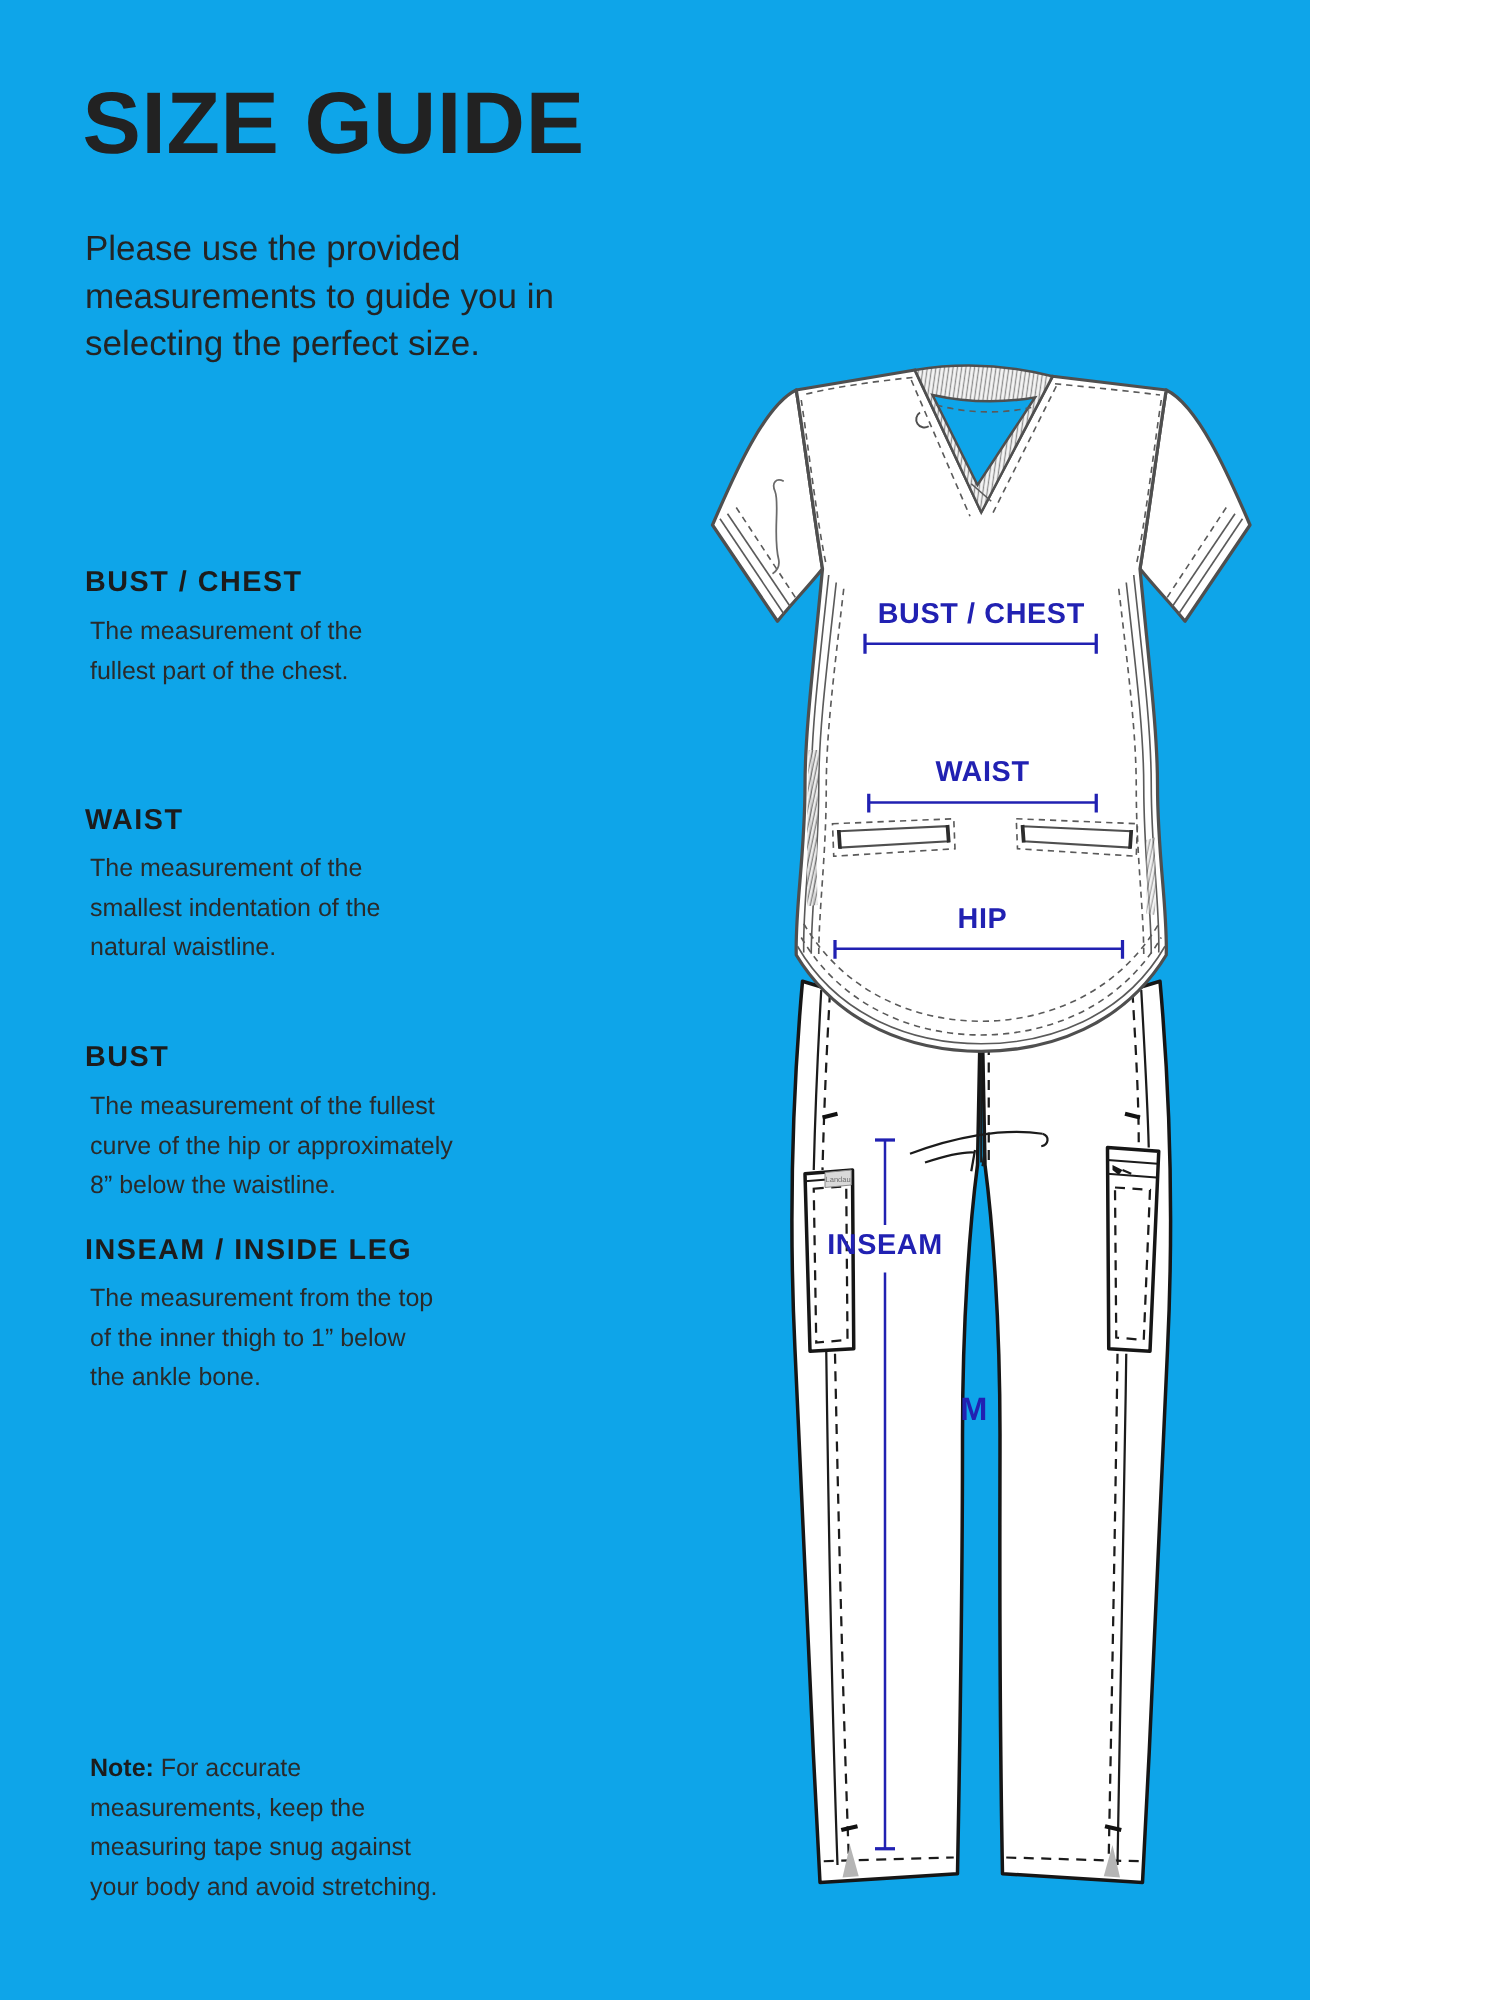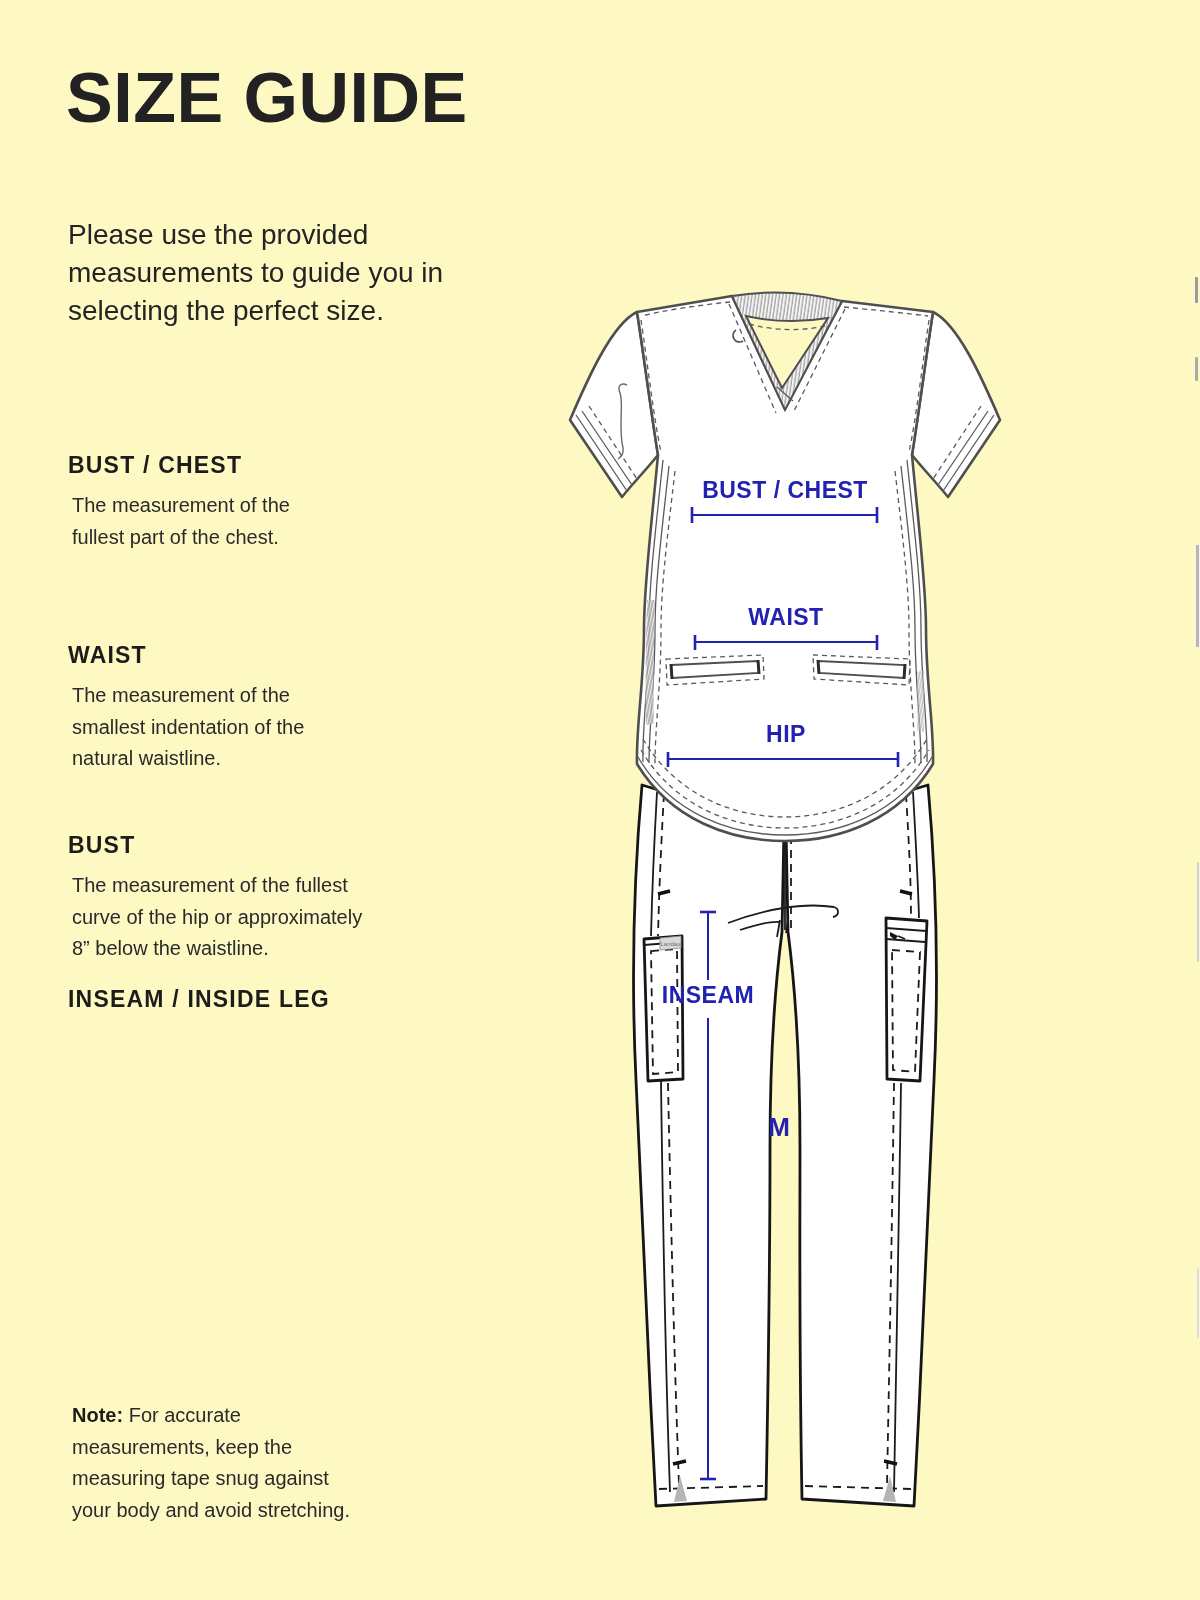--- a/index.html
+++ b/index.html
@@ -1,20 +1,20 @@
 <!DOCTYPE html>
 <html><head>
 <meta charset="utf-8">
 <style>
   html,body{margin:0;padding:0;background:#fff;}
-  .page{position:relative;width:1200px;height:1600px;background:#fef9c3;overflow:hidden;
+  .page{position:relative;width:1048px;height:1600px;background:#0ea5e9;overflow:hidden;
         font-family:"Liberation Sans","DejaVu Sans",sans-serif;color:#242424;}
   .title{position:absolute;left:66px;top:62px;font-size:70px;font-weight:700;
          letter-spacing:0.5px;color:#222;line-height:1.05;}
-  .intro{position:absolute;left:68px;top:180px;font-size:28px;line-height:38px;color:#242424;margin-top:36px;}
+  .intro{position:absolute;left:68px;top:180px;font-size:28px;line-height:38px;color:#242424;}
   .sec{position:absolute;left:68px;width:440px;}
   .sec h3{margin:0 0 11px 0;font-size:23px;font-weight:700;letter-spacing:1.2px;color:#1c1c1c;}
   .sec p,.note p{margin:4px;font-size:20px;line-height:31.5px;color:#2a2a2a;}
   .s1{top:452px}.s2{top:642px}.s3{top:832px}.s4{top:986px}
   .note{position:absolute;left:68px;top:1396px;width:440px;}
   .note b{color:#1c1c1c;}
   .diagram{position:absolute;left:530px;top:280px;width:520px;height:1240px;}
   svg text{font-family:"Liberation Sans","DejaVu Sans",sans-serif;}
   .mlabel{fill:#2121b2;font-weight:700;font-size:23px;letter-spacing:0.5px;}
   .msize{fill:#2121b2;font-weight:700;font-size:26px;}
@@ -49,20 +49,21 @@
     <p>The measurement of the<br>smallest indentation of the<br>natural waistline.</p>
   </div>
 
   <div class="sec s3">
     <h3>BUST</h3>
     <p>The measurement of the fullest<br>curve of the hip or approximately<br>8” below the waistline.</p>
   </div>
 
   <div class="sec s4">
     <h3>INSEAM / INSIDE LEG</h3>
+    <p>The measurement from the top<br>of the inner thigh to 1” below<br>the ankle bone.</p>
   </div>
 
   <div class="note">
     <p><b>Note:</b> <span>For accurate<br>measurements, keep the<br>measuring tape snug against<br>your body and avoid stretching.</span></p>
   </div>
 
   <div class="diagram">
   <svg width="520" height="1240" viewBox="0 0 520 1240">
     <defs>
       <pattern id="rib" width="3.4" height="3.4" patternUnits="userSpaceOnUse" patternTransform="rotate(8)">

